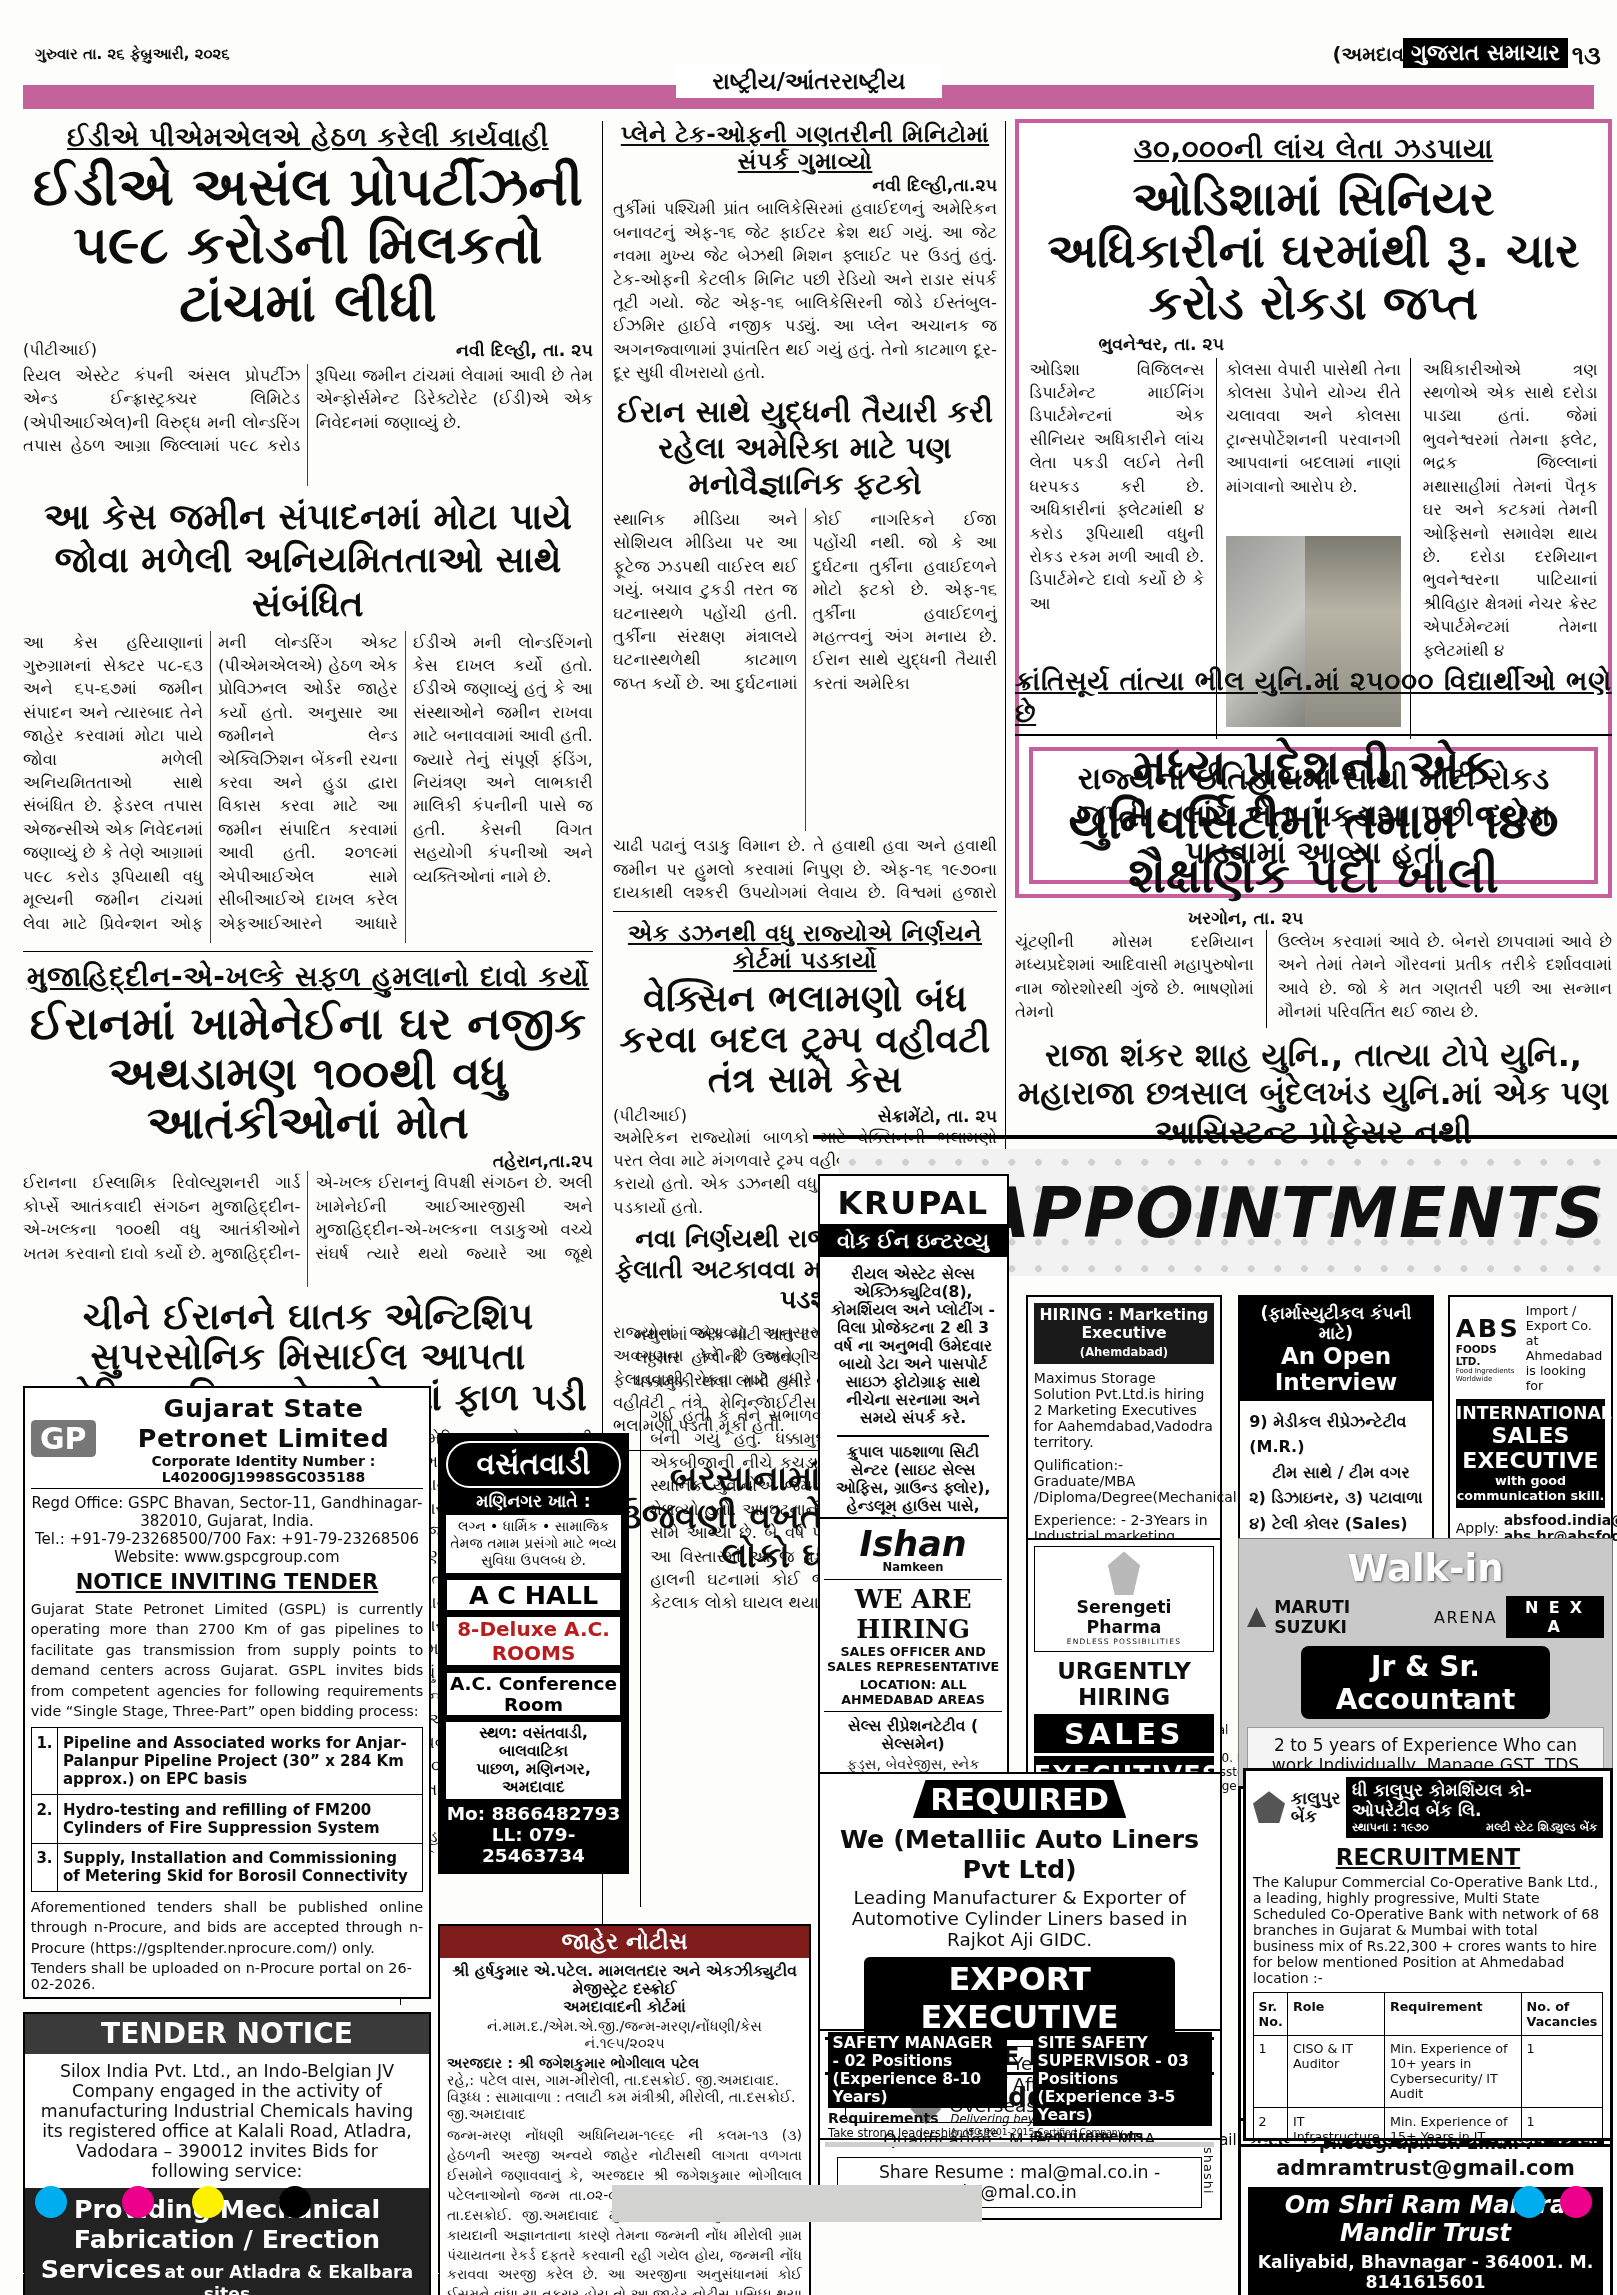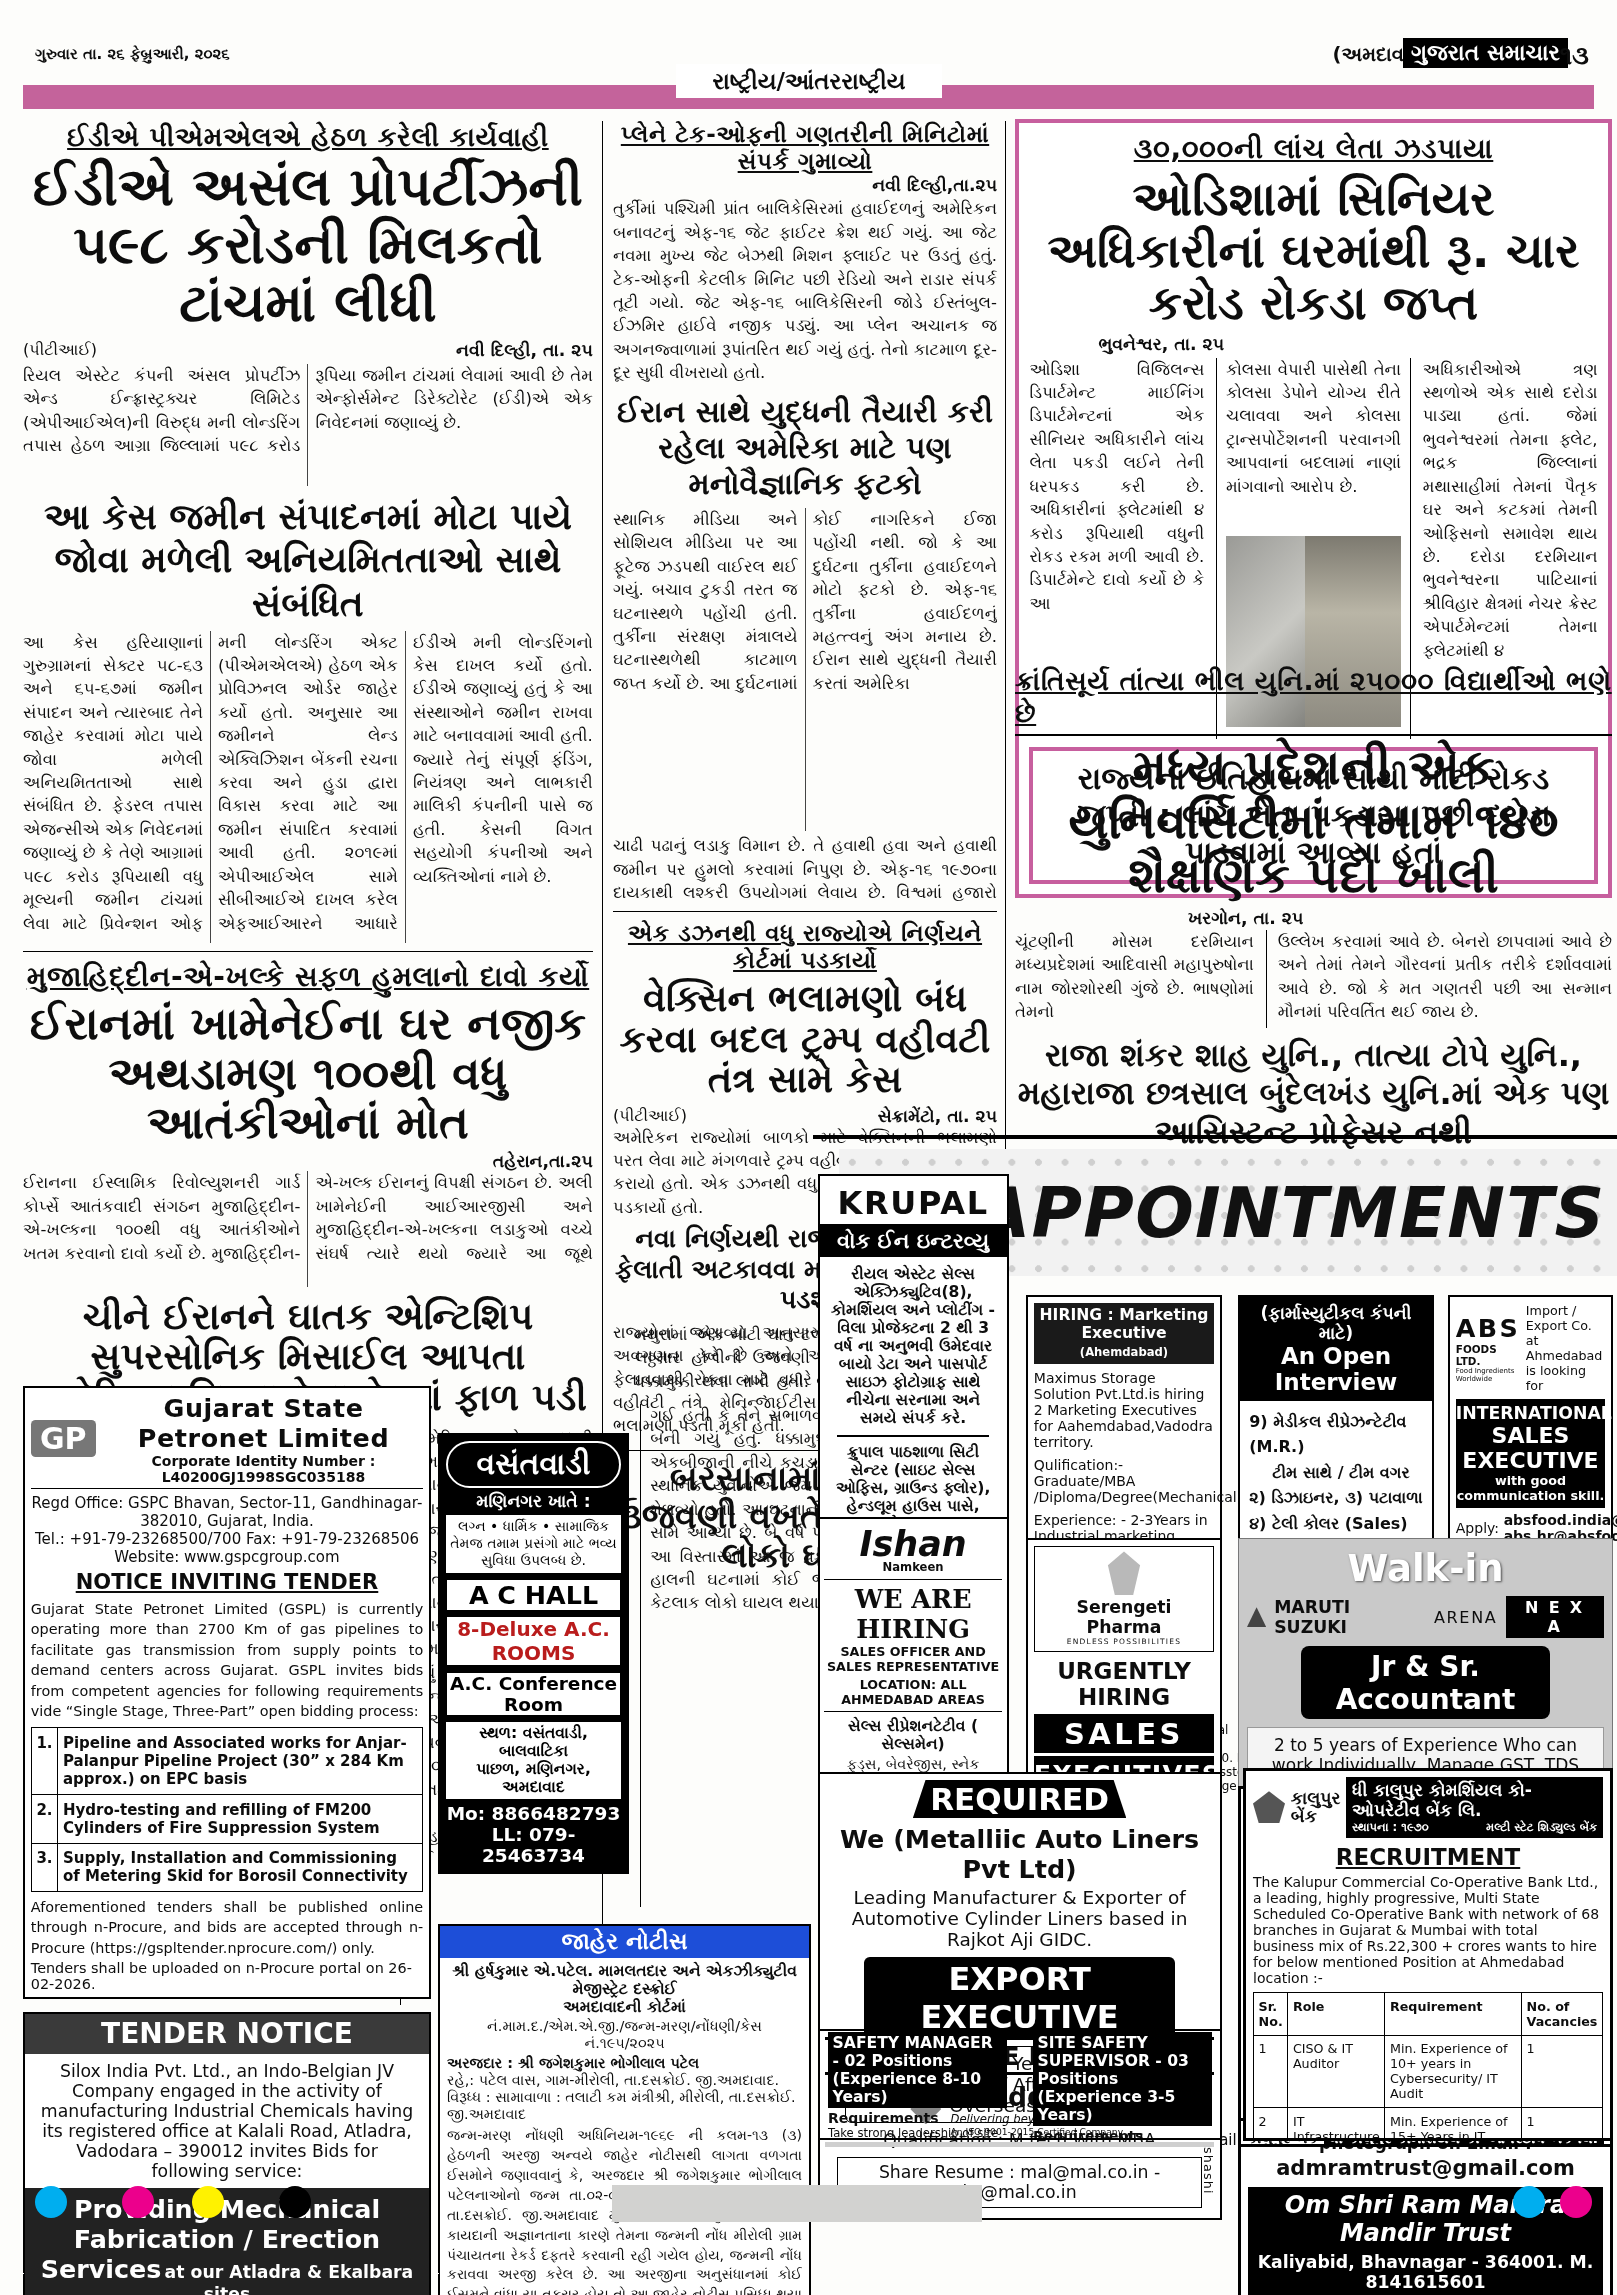--- a/index.html
+++ b/index.html
@@ -31,21 +31,21 @@
   .vert { writing-mode:vertical-rl; font-size:12.7px; letter-spacing:1.2px; }
   .tbl { border-collapse:collapse; width:100%; font-size:14px; }
   .tbl td, .tbl th { border:1.7px solid #000; padding:5.8px 4.6px; vertical-align:top; text-align:left; }
 </style>
 </head>
 <body>
 
 <div class="abs" style="left:35px; top:45px; width:520px; font-size:15px; font-weight:bold;">ગુરુવાર તા. ૨૬ ફેબ્રુઆરી, ૨૦૨૬</div>
 <div class="abs" style="right:127px; top:43px; font-size:19.6px; font-weight:bold;">(અમદાવાદ આવૃતિ)</div>
 <div class="abs blackbar" style="right:49px; top:38px; font-size:22px; padding:2.3px 8px;">ગુજરાત સમાચાર</div>
-<div class="abs" style="right:28px; top:40px; font-size:25.4px; font-weight:bold;">૧૩</div>
+<div class="abs" style="right:16px; top:40px; font-size:25.4px; font-weight:bold;">૧૩</div>
 <div class="abs" style="left:23px; top:85px; width:1571px; height:24px; background:#c4639b;"></div>
 <div class="abs" style="left:676px; top:64px; width:266px; background:#fff; text-align:center; font-size:23px; font-weight:bold; padding:3.5px 0;">રાષ્ટ્રીય/આંતરરાષ્ટ્રીય</div>
 
 <div class="abs" style="left:23px; top:121px; width:580px; border-right:1.2px solid #000; padding-right:9.2px;">
 
   <div class="kicker" style="font-size:26.6px;">ઈડીએ પીએમએલએ હેઠળ કરેલી કાર્યવાહી</div>
   <div class="headline" style="font-size:53px; margin-top:4.6px;">ઈડીએ અસંલ પ્રોપર્ટીઝની ૫૯૮ કરોડની મિલકતો ટાંચમાં લીધી</div>
   <div style="display:flex; justify-content:space-between; margin-top:8px;">
     <span class="byline">(પીટીઆઈ)</span>
     <span class="dateline">નવી દિલ્હી, તા. ૨૫</span>
@@ -202,21 +202,21 @@
     <div class="b" style="font-size:15.6px; margin-top:5.8px; background:#fff; color:#000; padding:2.3px;">
       <div>સ્થળ: વસંતવાડી, બાલવાટિકા</div>
       <div>પાછળ, મણિનગર, અમદાવાદ</div>
     </div>
     <div class="b" style="font-size:18.5px; margin-top:4.6px;">Mo: 8866482793 LL: 079-25463734</div>
   </div>
 </div>
 
 <div class="abs" style="left:438px; top:1924px; width:373px;">
   <div class="adborder" style="border-width:2.3px;">
-    <div class="blackbar" style="background:#1d4ed8; font-size:23px; padding:2.3px 0;">જાહેર નોટીસ</div>
+    <div class="blackbar" style="background:#7f1d1d; font-size:23px; padding:2.3px 0;">જાહેર નોટીસ</div>
     <div style="padding:4.6px 7px;">
       <div class="ctr b" style="font-size:15.6px;">શ્રી હર્ષકુમાર એ.પટેલ. મામલતદાર અને એકઝીક્યુટીવ મેજીસ્ટ્રેટ દસ્ક્રોઈ</div>
       <div class="ctr b" style="font-size:15.6px;">અમદાવાદની કોર્ટમાં</div>
       <div class="ctr" style="font-size:14.4px; margin-top:2.3px;">નં.મામ.દ./એમ.એ.જી./જન્મ-મરણ/નોંધણી/કેસ નં.૧૯૫/૨૦૨૫</div>
       <div class="b" style="font-size:14.4px; margin-top:2.3px;">અરજદાર : શ્રી જગેશકુમાર ભોગીલાલ પટેલ</div>
       <div style="font-size:14.4px;">રહે,: પટેલ વાસ, ગામ-મીરોલી, તા.દસક્રોઈ. જી.અમદાવાદ.</div>
       <div style="font-size:14.4px;">વિરૂધ્ધ :      સામાવાળા : તલાટી કમ મંત્રીશ્રી, મીરોલી, તા.દસક્રોઈ. જી.અમદાવાદ</div>
       <div class="bodytxt" style="font-size:14px; margin-top:3.5px; height:196px; overflow:hidden;">જન્મ-મરણ નોંધણી અધિનિયમ-૧૯૬૯ ની કલમ-૧૩ (૩) હેઠળની અરજી અન્વયે જાહેર નોટીસથી લાગતા વળગતા ઈસમોને જણાવવાનું કે, અરજદાર શ્રી જગેશકુમાર ભોગીલાલ પટેલનાઓનો જન્મ તા.૦૨-૦૭-૧૯૬૧ના રોજ મોજે. મીરોલી, તા.દસક્રોઈ. જી.અમદાવાદ મુકામે થયેલ પરંતુ જે તે વખતે કાયદાની અજ્ઞાનતાના કારણે તેમના જન્મની નોંધ મીરોલી ગ્રામ પંચાયતના રેકર્ડ દફતરે કરવાની રહી ગયેલ હોય, જન્મની નોંધ કરાવવા અરજી કરેલ છે. આ અરજીના અનુસંધાનમાં કોઈ ઈસમને વાંધા યા તકરાર હોય તો આ જાહેર નોટીસ પ્રસિધ્ધ થયા તારીખથી 30 દિવસ સુધીમાં અત્રેની કોર્ટમાં મામલતદાર અને એક્ઝીક્યુટીવ મેજીસ્ટ્રેટની કચેરી મહેસુલ ભવન, એસ.પી.રીંગ રોડ, વજ્ઞાલ ખાતે જરૂરી આધાર-પુરાવા સાથે વાંધો રજુ કરવો અન્યથા આગળની ન્યાયિક કાર્યવાહી હાથ ધરવામાં આવશે. જેની લાગતા વળગતા તમામ ઈસમોએ નોંધ લેવી.</div>
 
     </div>

